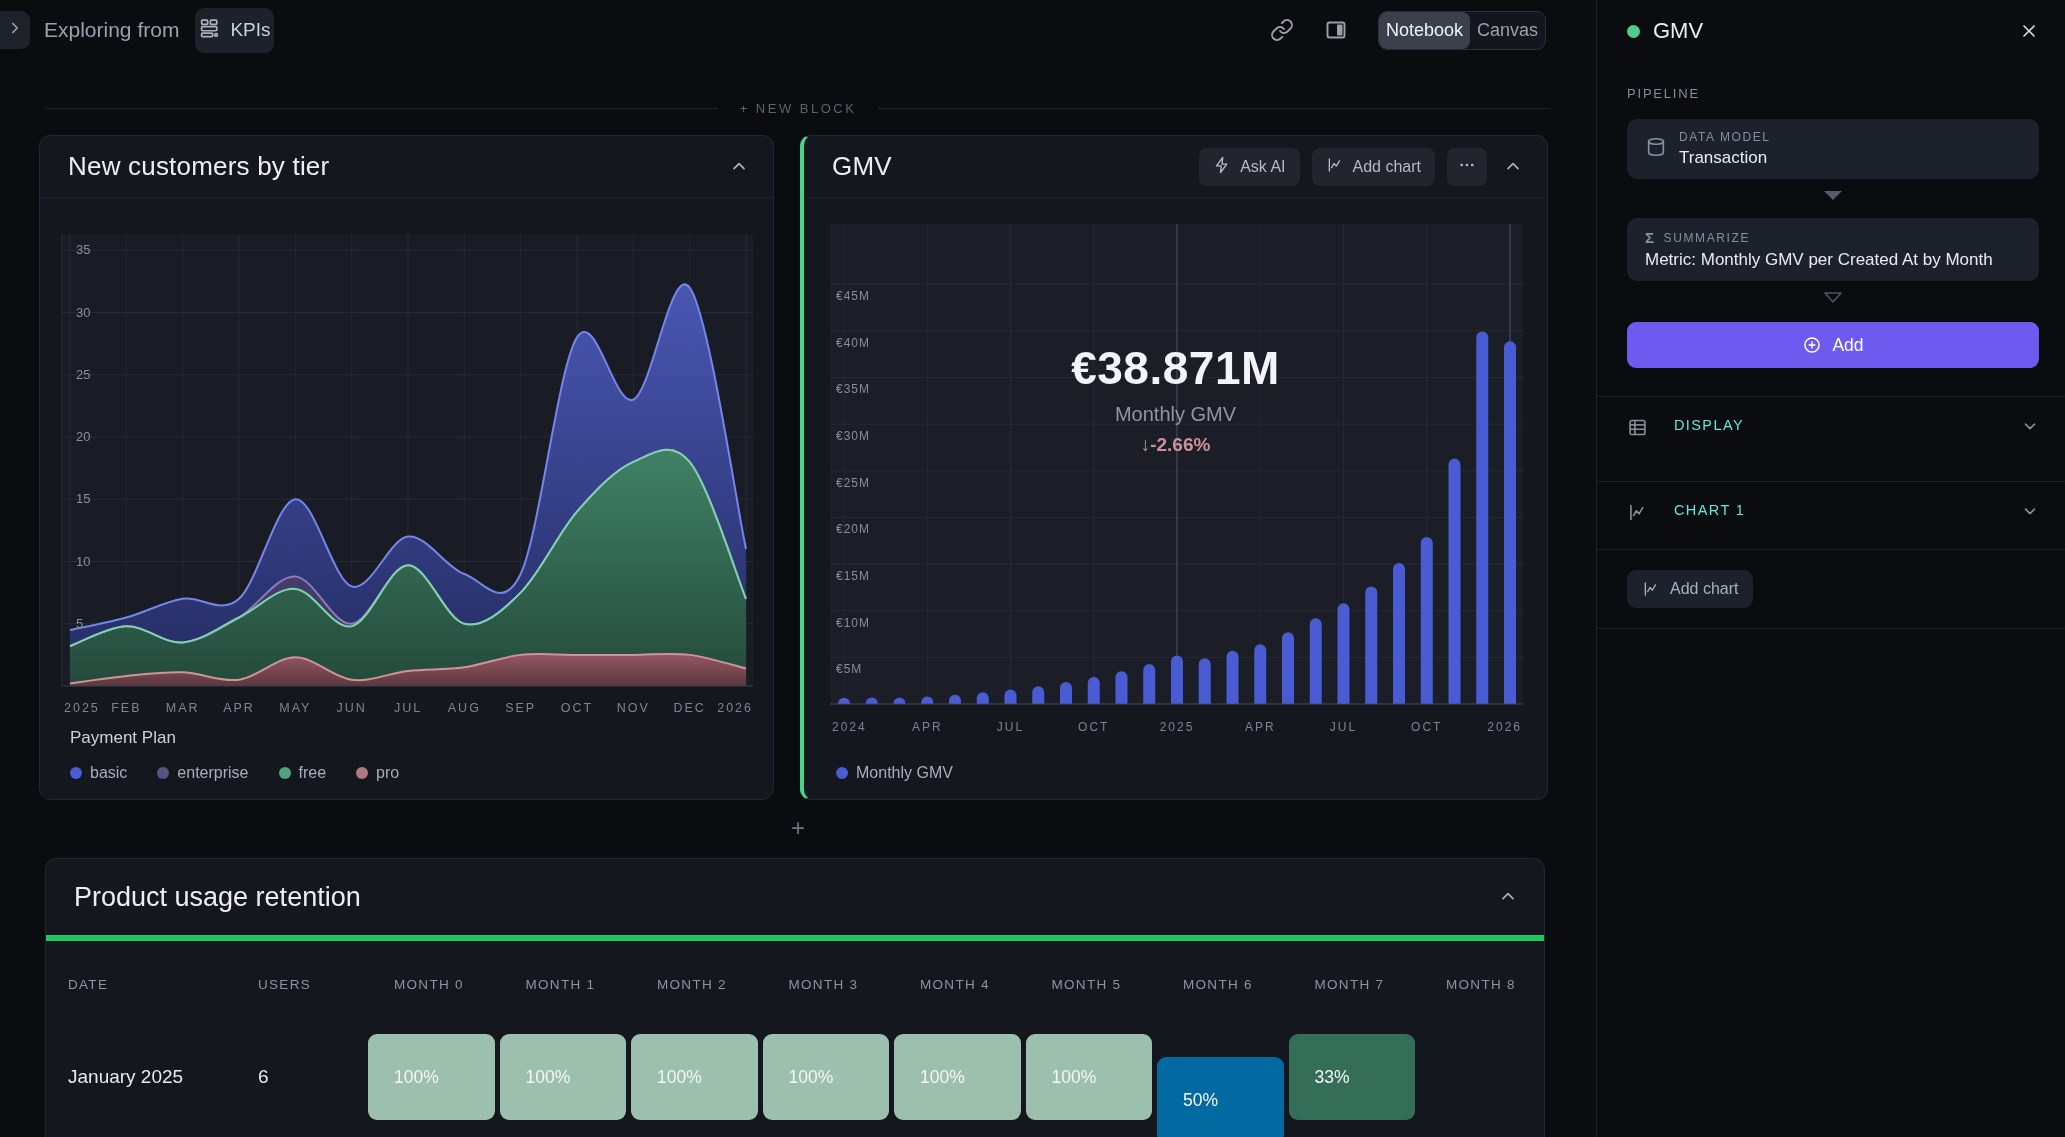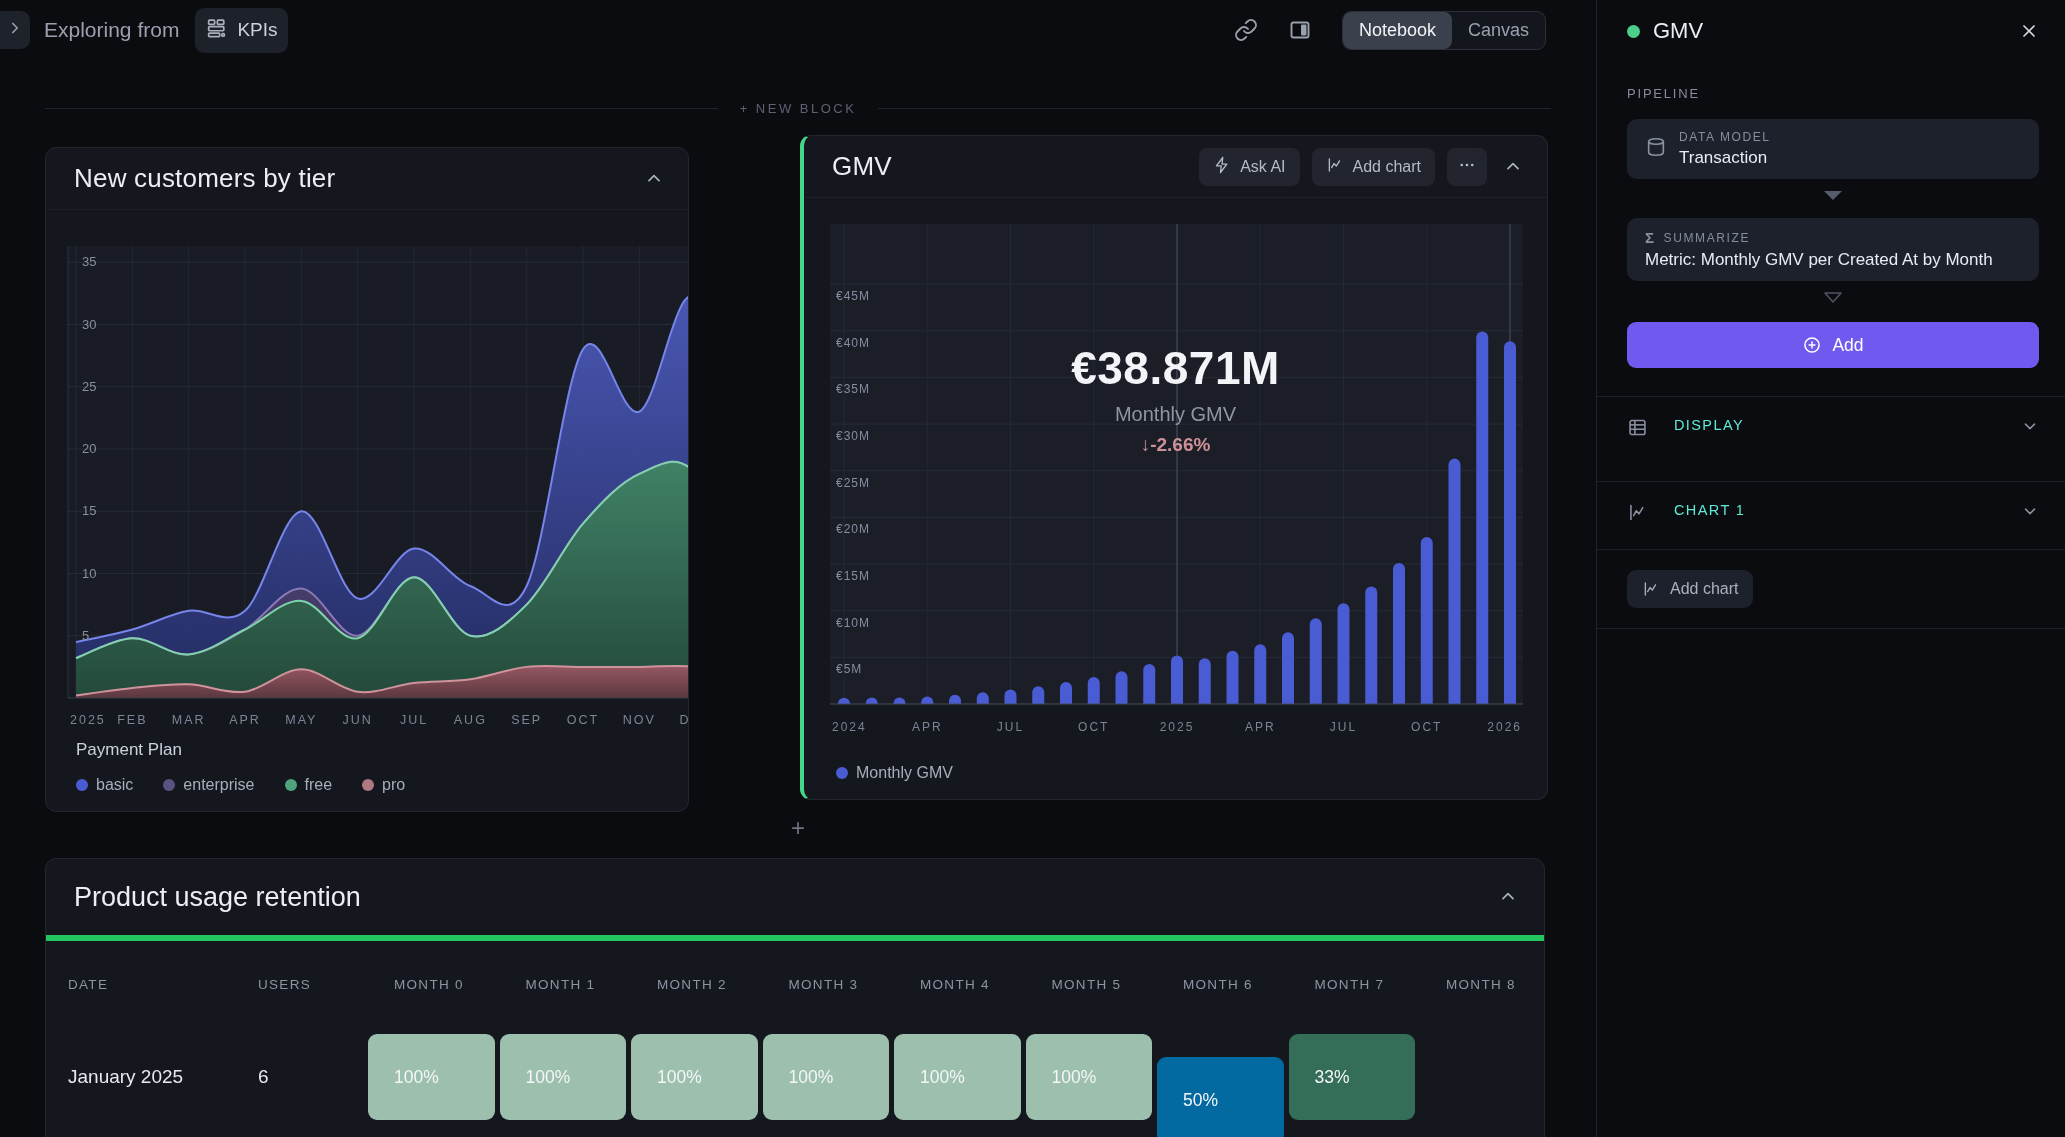--- a/index.html
+++ b/index.html
@@ -10,35 +10,35 @@
     color:#e7e9ee;
     position:relative;
   }
   .app { position:absolute; inset:0; }
   .main { position:absolute; left:0; top:0; width:1596px; height:1137px; }
 
   
   .topbar { position:absolute; left:0; top:0; width:100%; height:60px; display:flex; align-items:center; }
   .back-chip { width:30px; height:38px; background:#1e222b; border-radius:0 9px 9px 0; display:flex; align-items:center; justify-content:center; color:#9aa0ae; cursor:pointer; }
   .explore-label { color:#9aa0ae; font-size:21px; margin:0 16px 0 14px; }
-  .kpi-chip { display:flex; align-items:center; gap:10px; background:#1d212a; border-radius:9px; padding:9px 10px; color:#ccd1dc; font-size:19px; cursor:pointer; }
+  .kpi-chip { display:flex; align-items:center; gap:10px; background:#1d212a; border-radius:9px; padding:9px 3px; color:#ccd1dc; font-size:19px; cursor:pointer; }
   .kpi-chip svg { color:#aab0bd; }
   .tb-spacer { flex:1; }
   .tb-icon { color:#9aa0ae; margin-right:30px; cursor:pointer; display:flex; }
   .view-toggle { display:flex; border:1px solid #2b2f3a; background:#14161d; border-radius:9px; padding:0; margin-right:50px; overflow:hidden; }
-  .view-seg { padding:8px 16px; font-size:18px; color:#9aa0ae; cursor:pointer; }
+  .view-seg { padding:8px 7px; font-size:18px; color:#9aa0ae; cursor:pointer; }
   .view-seg.active { background:#3b404d; color:#f1f3f7; border-radius:8px; }
 
   
   .newblock-row { position:absolute; left:45px; right:45px; top:100px; height:16px; display:flex; align-items:center; gap:22px; color:#5c6271; font-size:13px; letter-spacing:2.5px; cursor:pointer; }
   .newblock-row .line { flex:1; height:1px; background:#20232c; }
 
   
   .card { position:absolute; background:#15171f; border:1px solid #23262f; border-radius:11px; overflow:hidden; }
-  .card-tier { left:45px; top:135px; width:644px; height:665px;margin-top:12px; }
+  .card-tier { left:39px; top:135px; width:735px; height:665px; }
   .card-gmv  { left:800px; top:135px; width:748px; height:665px; border-left:4px solid #45d689; }
   .card-ret  { left:45px; top:858px; width:1500px; height:440px; }
   .card-head { position:absolute; left:0; right:0; top:0; height:62px; display:flex; align-items:center; padding:0 24px 0 28px; border-bottom:1px solid #1e212a; }
   .card-title { font-size:26px; font-weight:400; color:#eceef3; flex:1; letter-spacing:.2px; }
   .hbtn { display:flex; align-items:center; gap:9px; background:#22252e; border-radius:8px; padding:8px 14px; color:#b4bac6; font-size:16px; cursor:pointer; margin-left:12px; white-space:nowrap; }
   .collapse-btn { color:#aab0bd; margin-left:16px; cursor:pointer; display:flex; }
   .chart-wrap { position:absolute; left:0; top:62px; right:0; bottom:0; }
 
   .legend-block { position:absolute; left:30px; top:592px; }
   .legend-title { font-size:17px; color:#ccd1db; margin-bottom:16px; }

